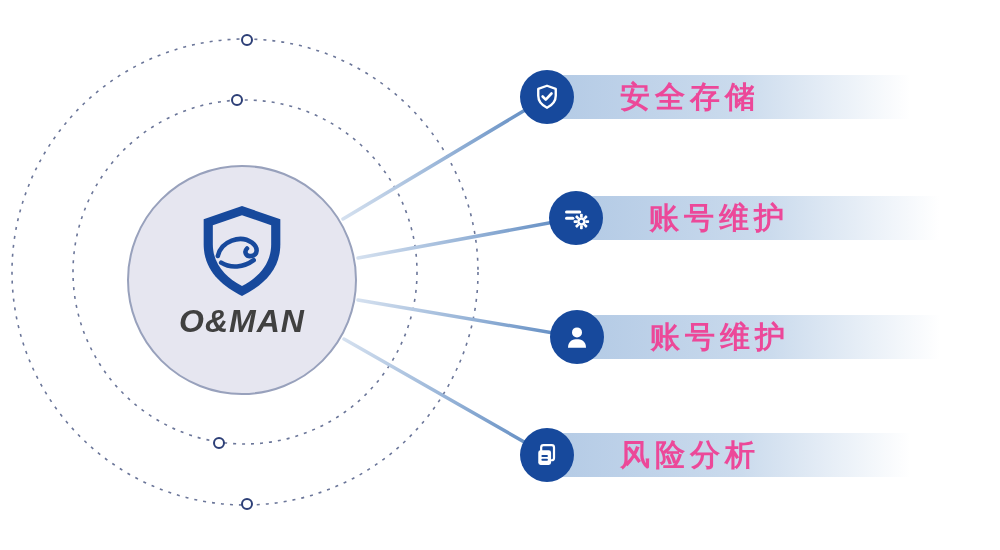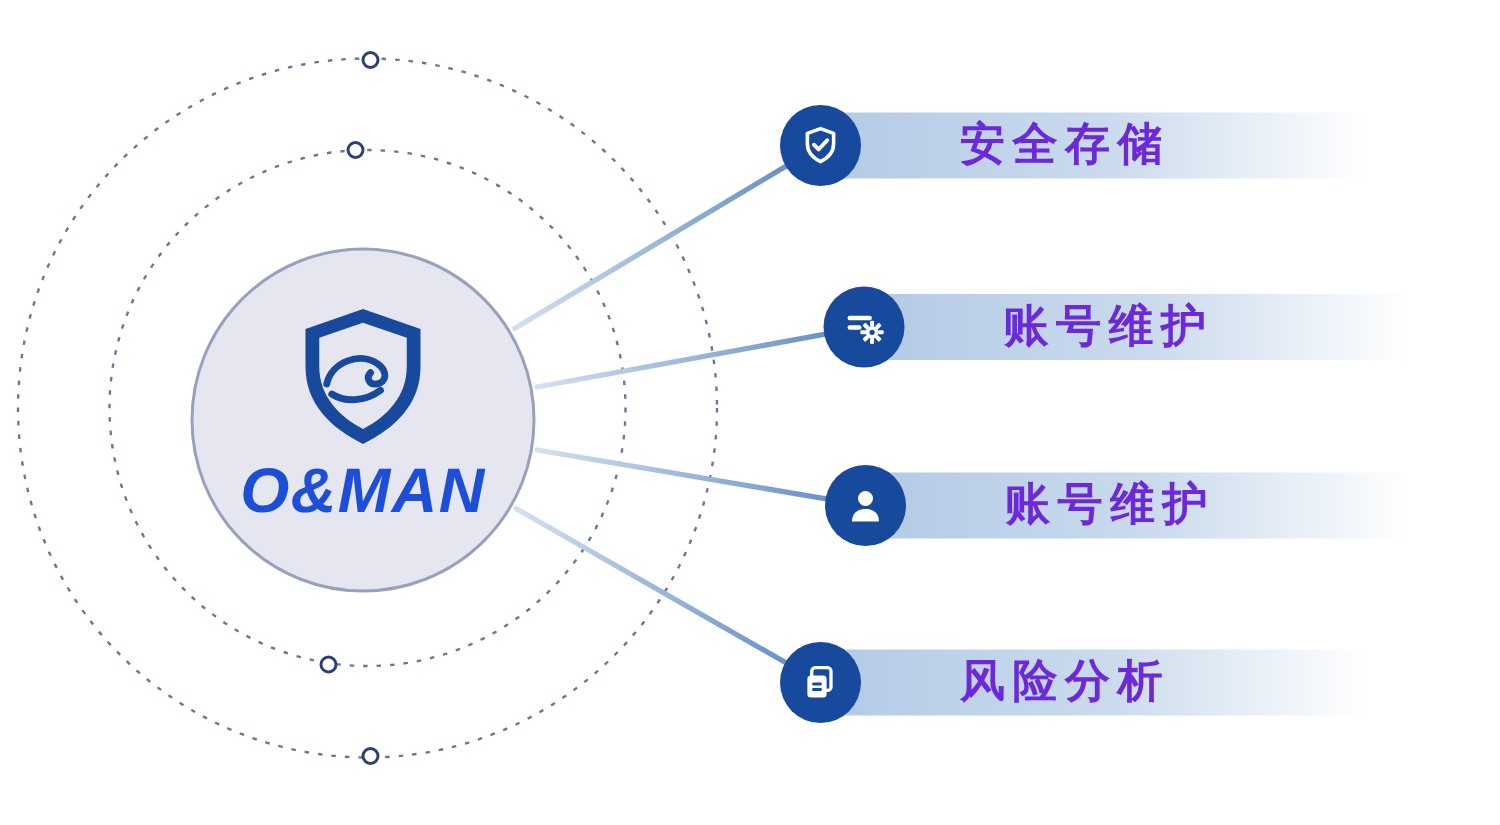--- a/index.html
+++ b/index.html
@@ -10,37 +10,37 @@
   
   .bg-svg { position:absolute; left:0; top:0; width:1000px; height:550px; z-index:0; }
 
   
   .center-circle {
     position:absolute; left:127px; top:165px; width:230px; height:230px;
     border-radius:50%; background:#e6e6f0; border:2px solid #98a1bc; z-index:2;
     display:flex; flex-direction:column; align-items:center; padding-top:34px;
   }
   .brand-name {
-    font-size:42px; font-weight:800; font-style:italic; color:#1d4ed8;
+    font-size:32px; font-weight:800; font-style:italic; color:#404040;
     letter-spacing:1px; margin-top:2px;
   }
 
   
   .feature { position:absolute; height:54px; width:450px; z-index:1; }
   .feature .bar {
     position:absolute; left:26px; top:5px; width:392px; height:44px; border-radius:6px;
     background:linear-gradient(90deg, #b3cae5 0%, #cbdbed 50%, rgba(255,255,255,0) 93%);
   }
   .feature .icon-circle {
     position:absolute; left:0; top:0; width:54px; height:54px; border-radius:50%;
     background:#17499c; display:flex; align-items:center; justify-content:center;
   }
   .feature .label {
     position:absolute; left:100px; top:0; height:54px; line-height:54px;
-    font-size:30px; font-weight:bold; color:#6d28d9; letter-spacing:5px; white-space:nowrap;margin-left:20px;
+    font-size:30px; font-weight:bold; color:#ec4899; letter-spacing:5px; white-space:nowrap;
   }
   .f1 { left:520px; top:70px; }
   .f2 { left:549px; top:191px; }
   .f3 { left:550px; top:310px; }
   .f4 { left:520px; top:428px; }
 </style>
 </head>
 <body>
 
 <div class="stage">

